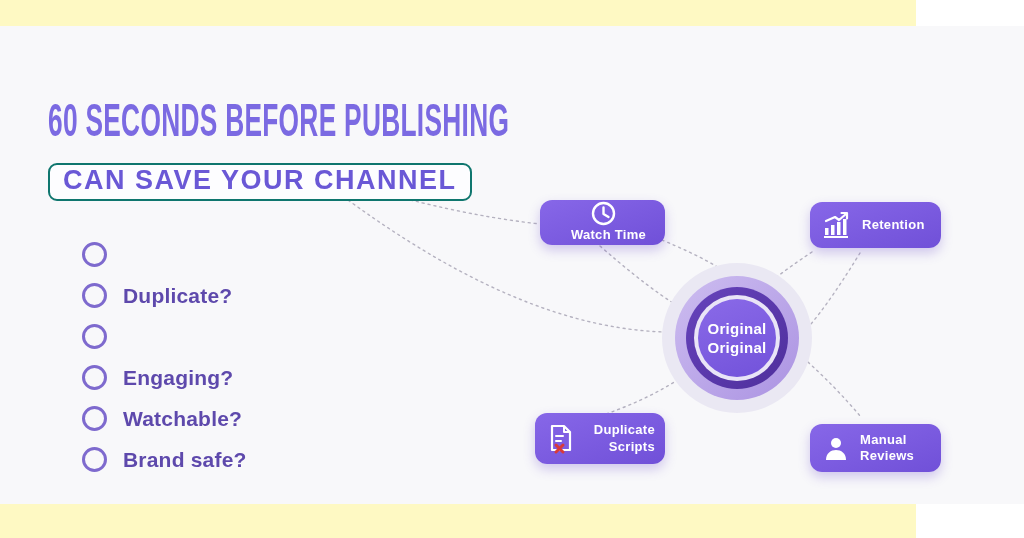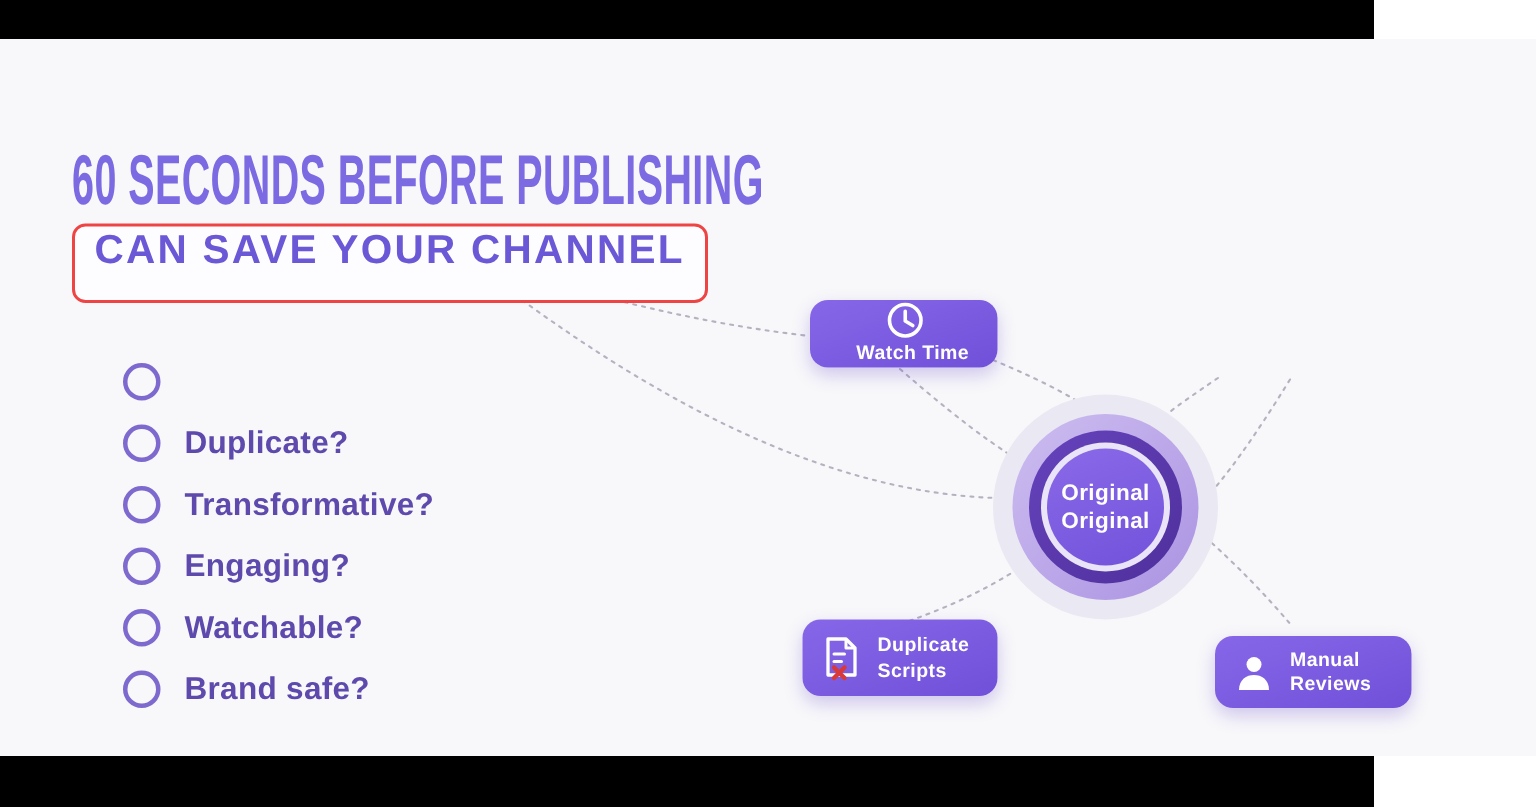--- a/index.html
+++ b/index.html
@@ -2,35 +2,35 @@
 <html><head>
 <meta charset="utf-8">
 <style>
   html,body{margin:0;padding:0;}
   body{
     width:1024px;height:538px;
     background:#ffffff;
     font-family:"Liberation Sans","DejaVu Sans",sans-serif;
     overflow:hidden;
   }
-  .canvas{position:relative;width:916px;height:538px;background:#000000;}
+  .canvas{position:relative;width:916px;height:538px;background:#fef9c3;}
   .bg-band{position:absolute;left:0;top:26px;width:1024px;height:478px;background:#f8f8fa;}
 
   
   .title-block{position:absolute;left:48px;top:96px;z-index:3;}
   .main-heading{
     font-size:47px;font-weight:bold;color:#7b6ae2;
     white-space:nowrap;letter-spacing:0.5px;
     transform:scaleX(0.56);transform-origin:left center;
     line-height:1.0;
   }
   .sub-heading-box{
-    display:inline-block;margin-top:6px;
-    border:2px solid #ef4444;border-radius:9px;
-    padding:1px 13px 18px 13px;background:#fdfdff;
+    display:inline-block;margin-top:20px;
+    border:2px solid #0f766e;border-radius:9px;
+    padding:1px 13px 3px 13px;background:#fdfdff;
   }
   .sub-heading{
     font-size:27px;font-weight:bold;color:#6a58d6;
     letter-spacing:1.5px;white-space:nowrap;line-height:1.1;
   }
 
   
   .checklist{position:absolute;left:82px;top:242px;z-index:3;}
   .check-row{display:flex;align-items:center;margin-bottom:16px;height:25px;}
   .check-circle{
@@ -49,21 +49,21 @@
   .node{
     position:absolute;display:flex;align-items:center;
     background:linear-gradient(160deg,#8767e8 0%,#7050d8 100%);
     border-radius:12px;box-shadow:0 5px 12px rgba(100,70,200,0.28);
     color:#ffffff;z-index:2;padding:0 10px 0 12px;box-sizing:border-box;
   }
   .node-label{font-size:13px;font-weight:bold;margin-left:10px;letter-spacing:0.3px;line-height:1.25;}
   .node-icon{flex:0 0 auto;display:block;}
   .node-watch-time{left:540px;top:200px;width:125px;height:45px;flex-direction:column;}
   .node-retention{left:810px;top:202px;width:131px;height:46px;}
-  .node-duplicate-scripts{left:535px;top:413px;width:130px;height:51px;}
+  .node-duplicate-scripts{left:535px;top:413px;width:130px;height:51px;text-align:right;}
   .node-manual-reviews{left:810px;top:424px;width:131px;height:48px;}
 
   
   .hub{position:absolute;left:662px;top:263px;width:150px;height:150px;z-index:2;}
   .hub .halo{position:absolute;inset:0;border-radius:50%;background:#eae8f3;}
   .hub .ring-light{position:absolute;inset:13px;border-radius:50%;
     background:linear-gradient(135deg,#cdbdf0 0%,#ab93e2 100%);}
   .hub .ring-dark{position:absolute;inset:24px;border-radius:50%;
     background:linear-gradient(135deg,#6643bc 0%,#4f2f9c 100%);}
   .hub .ring-pale{position:absolute;inset:32px;border-radius:50%;background:#e9e4f7;}
@@ -101,21 +101,20 @@
   <div class="checklist">
     <div class="check-row">
       <span class="check-circle"></span>
     </div>
     <div class="check-row">
       <span class="check-circle"></span>
       <span class="check-label">Duplicate?</span>
     </div>
     <div class="check-row">
       <span class="check-circle"></span>
-      <span class="check-label">Transformative?</span>
     </div>
     <div class="check-row">
       <span class="check-circle"></span>
       <span class="check-label">Engaging?</span>
     </div>
     <div class="check-row">
       <span class="check-circle"></span>
       <span class="check-label">Watchable?</span>
     </div>
     <div class="check-row">
@@ -125,20 +124,32 @@
   </div>
 
   <div class="node node-watch-time">
     <svg class="node-icon" width="27" height="27" viewBox="0 0 27 27">
       <circle cx="13.5" cy="13.5" r="10.5" fill="none" stroke="#ffffff" stroke-width="2.4"></circle>
       <path d="M13.5,7.5 L13.5,14 L18.5,17" fill="none" stroke="#ffffff" stroke-width="2.4" stroke-linecap="round" stroke-linejoin="round"></path>
     </svg>
     <span class="node-label">Watch Time</span>
   </div>
 
+  <div class="node node-retention">
+    <svg class="node-icon" width="30" height="28" viewBox="0 0 30 28">
+      <rect x="3" y="17" width="3.5" height="7" fill="#ffffff"></rect>
+      <rect x="9" y="14" width="3.5" height="10" fill="#ffffff"></rect>
+      <rect x="15" y="11" width="3.5" height="13" fill="#ffffff"></rect>
+      <rect x="21" y="8" width="3.5" height="16" fill="#ffffff"></rect>
+      <path d="M4,10 L13,6 L17,9 L24,3" fill="none" stroke="#ffffff" stroke-width="2.2" stroke-linecap="round" stroke-linejoin="round"></path>
+      <path d="M19.5,2 L25,2 L25,7.5" fill="none" stroke="#ffffff" stroke-width="2.2" stroke-linecap="round" stroke-linejoin="round"></path>
+      <rect x="2" y="25" width="24" height="2" fill="#ffffff"></rect>
+    </svg>
+    <span class="node-label">Retention</span>
+  </div>
 
   <div class="node node-duplicate-scripts">
     <svg class="node-icon" width="28" height="32" viewBox="0 0 28 32">
       <path d="M5,3 L17,3 L23,9 L23,27 L5,27 Z" fill="none" stroke="#ffffff" stroke-width="2.2" stroke-linejoin="round"></path>
       <path d="M17,3 L17,9 L23,9" fill="none" stroke="#ffffff" stroke-width="2" stroke-linejoin="round"></path>
       <line x1="9" y1="13" x2="16" y2="13" stroke="#ffffff" stroke-width="2" stroke-linecap="round"></line>
       <line x1="9" y1="18" x2="14" y2="18" stroke="#ffffff" stroke-width="2" stroke-linecap="round"></line>
       <path d="M9,22 L16,29 M16,22 L9,29" stroke="#d83a3a" stroke-width="3" stroke-linecap="round"></path>
     </svg>
     <span class="node-label" style="width:72px;">Duplicate Scripts</span>

